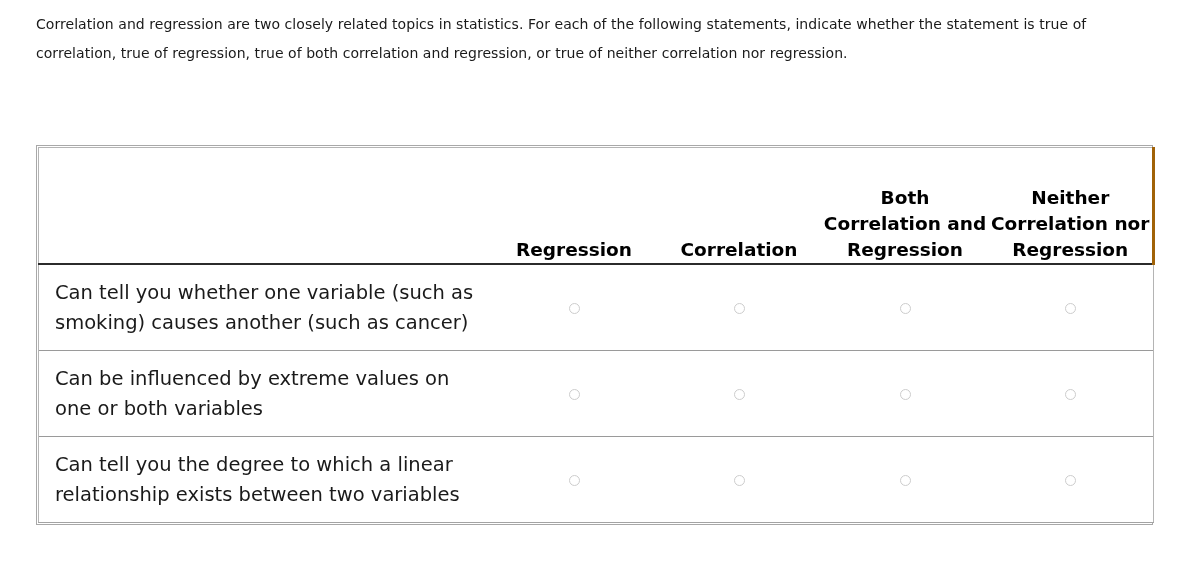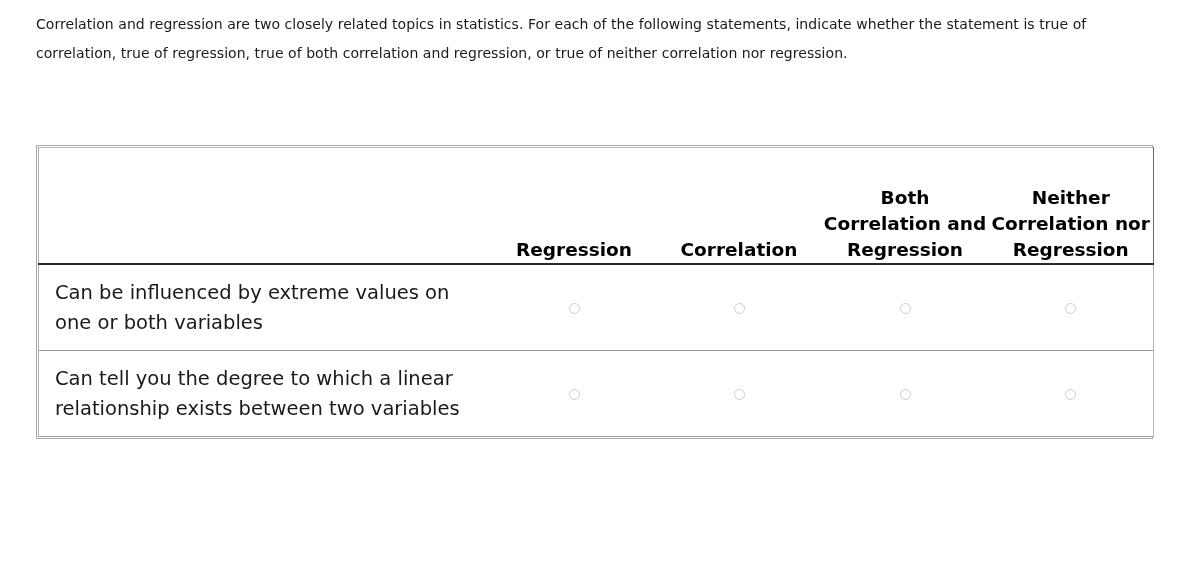--- a/index.html
+++ b/index.html
@@ -71,21 +71,21 @@
   }
   thead th.col-statement {
     border-left: 1px solid #b4b4b4;
     border-top: 1px solid #b4b4b4;
     text-align: left;
   }
   thead th.col-opt {
     border-top: 1px solid #b4b4b4;
   }
   thead th.col-last {
-    border-right: 1px solid #a16207;
+    border-right: 3px solid #a16207;
   }
 
   
   tbody td {
     border-top: 1px solid #9a9a9a;
     vertical-align: middle;
   }
   tbody tr:first-child td {
     border-top: none;
   }
@@ -139,20 +139,35 @@
         <tr>
           <th class="col-statement"></th>
           <th class="col-opt">Regression</th>
           <th class="col-opt">Correlation</th>
           <th class="col-opt">Both Correlation and Regression</th>
           <th class="col-opt col-last">Neither Correlation nor Regression</th>
         </tr>
       </thead>
       <tbody>
 
+        <tr>
+          <td class="statement">Can tell you whether one variable (such as smoking) causes another (such as cancer)</td>
+          <td class="opt">
+            <span class="radio"></span>
+          </td>
+          <td class="opt">
+            <span class="radio"></span>
+          </td>
+          <td class="opt">
+            <span class="radio"></span>
+          </td>
+          <td class="opt col-last">
+            <span class="radio"></span>
+          </td>
+        </tr>
 
         <tr>
           <td class="statement">Can be influenced by extreme values on one or both variables</td>
           <td class="opt">
             <span class="radio"></span>
           </td>
           <td class="opt">
             <span class="radio"></span>
           </td>
           <td class="opt">

